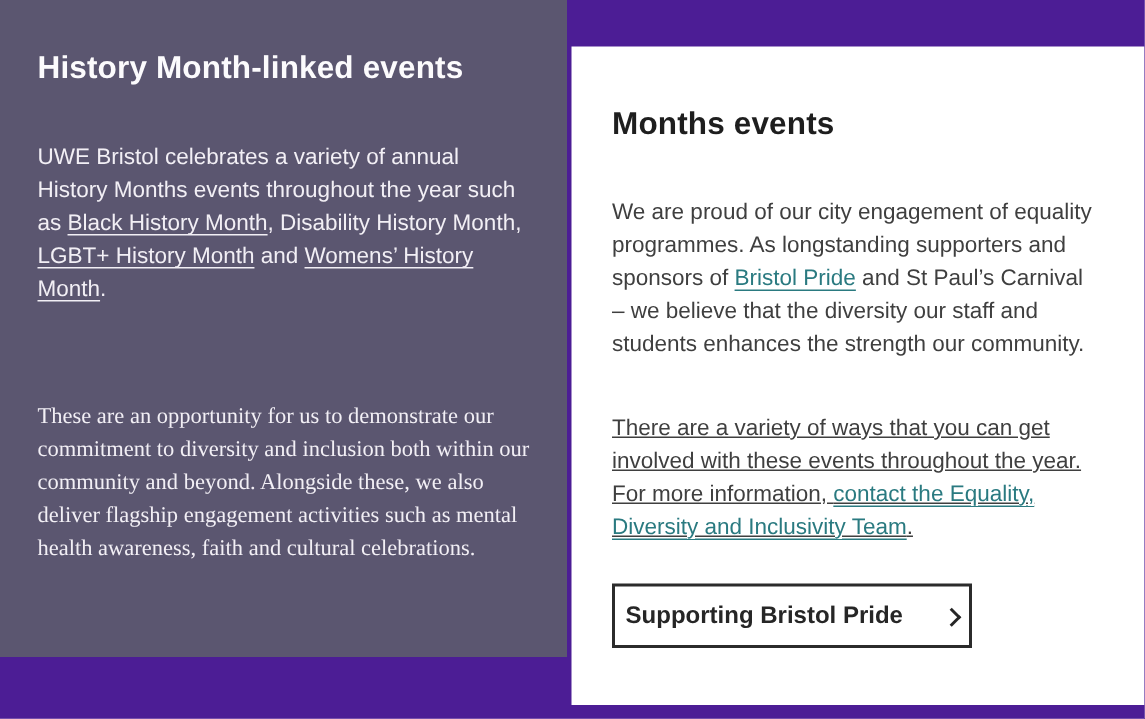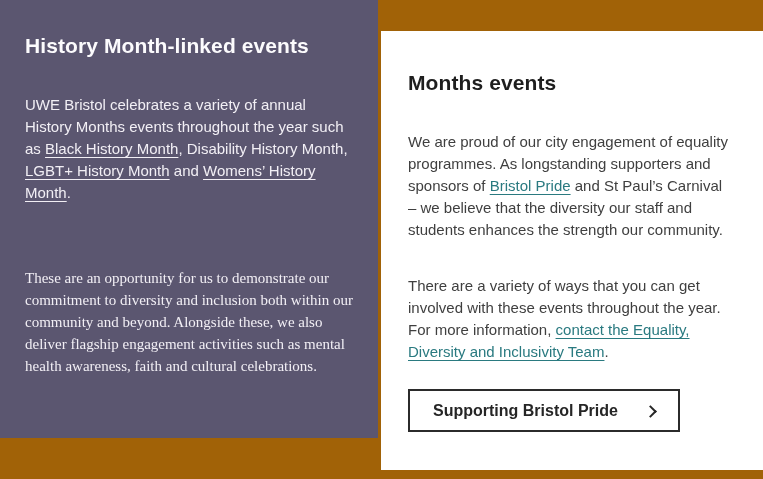--- a/index.html
+++ b/index.html
@@ -5,21 +5,21 @@
   * { box-sizing: border-box; }
   html, body { margin: 0; padding: 0; }
   body {
     font-family: "Liberation Sans", "DejaVu Sans", sans-serif;
     background: #efeeef;
   }
   .page {
     position: relative;
     width: 763px;
     height: 479px;
-    background: #a16207;
+    background: #4c1d95;
     overflow: hidden;
   }
   
   .left-panel {
     position: absolute;
     left: 0; top: 0;
     width: 378px;
     height: 438px;
     background: #5b5670;
     color: #f2eff5;
@@ -61,32 +61,32 @@
     font-weight: 700;
     color: #1e1e1e;
     letter-spacing: 0.1px;
   }
   .right-card p {
     font-size: 15px;
     line-height: 22px;
     color: #3f3f3f;
   }
   .right-card p.p1 { margin: 35px 0 0 0; }
-  .right-card p.p2 { margin: 34px 0 0 0; }
+  .right-card p.p2 { margin: 34px 0 0 0; text-decoration: underline; }
   .right-card a.txt-link {
     color: #2a7a80;
     text-decoration: underline;
     text-underline-offset: 3px;
     cursor: pointer;
     text-align: right;
   }
   
   .cta {
     margin-top: 26px;
-    width: 272px;
+    width: 240px;
     height: 43px;
     background: #ffffff;
     border: 2px solid #2b2b2b;
     display: flex;
     align-items: center;
     justify-content: center;
     gap: 28px;
     font-family: inherit;
     font-size: 16px;
     font-weight: 700;

